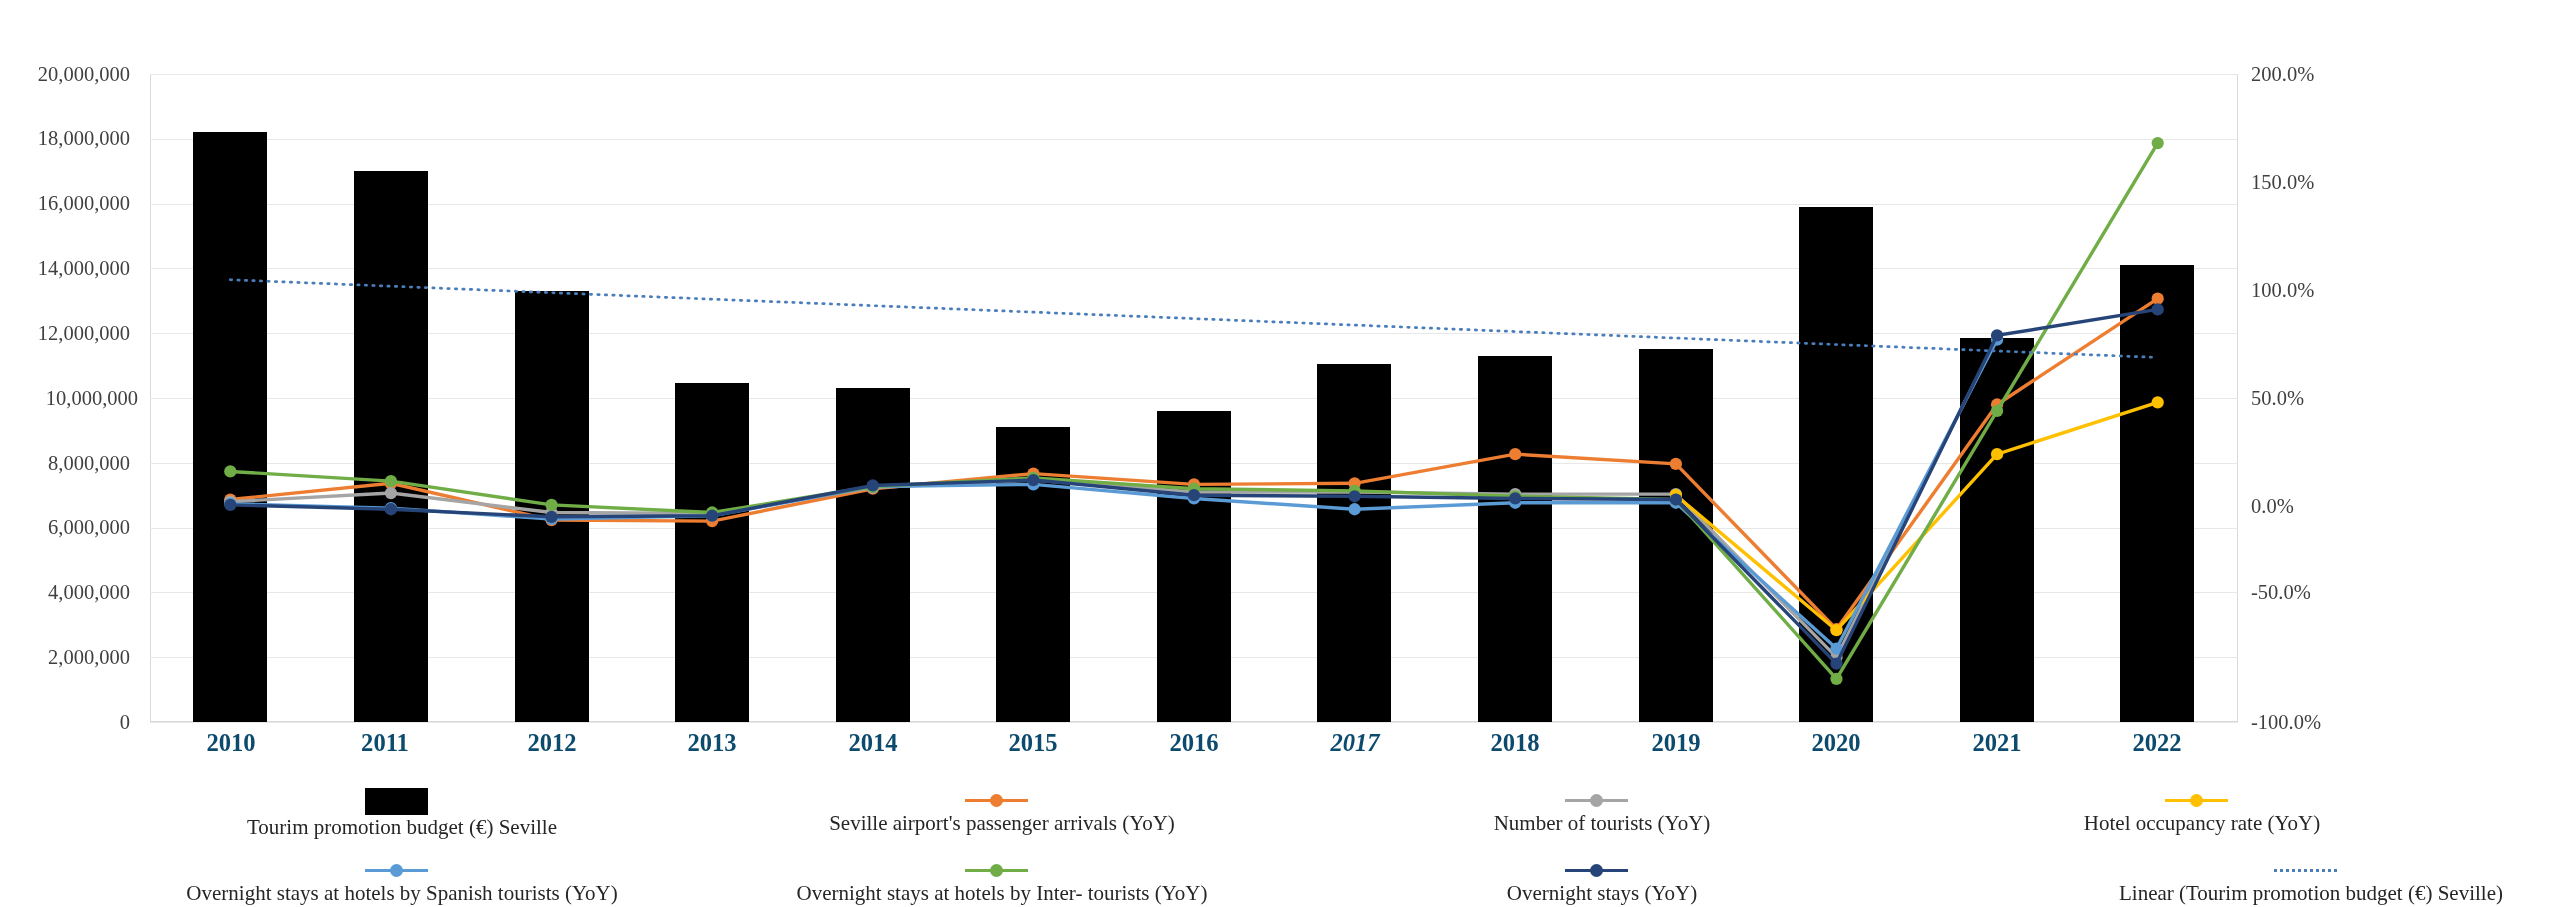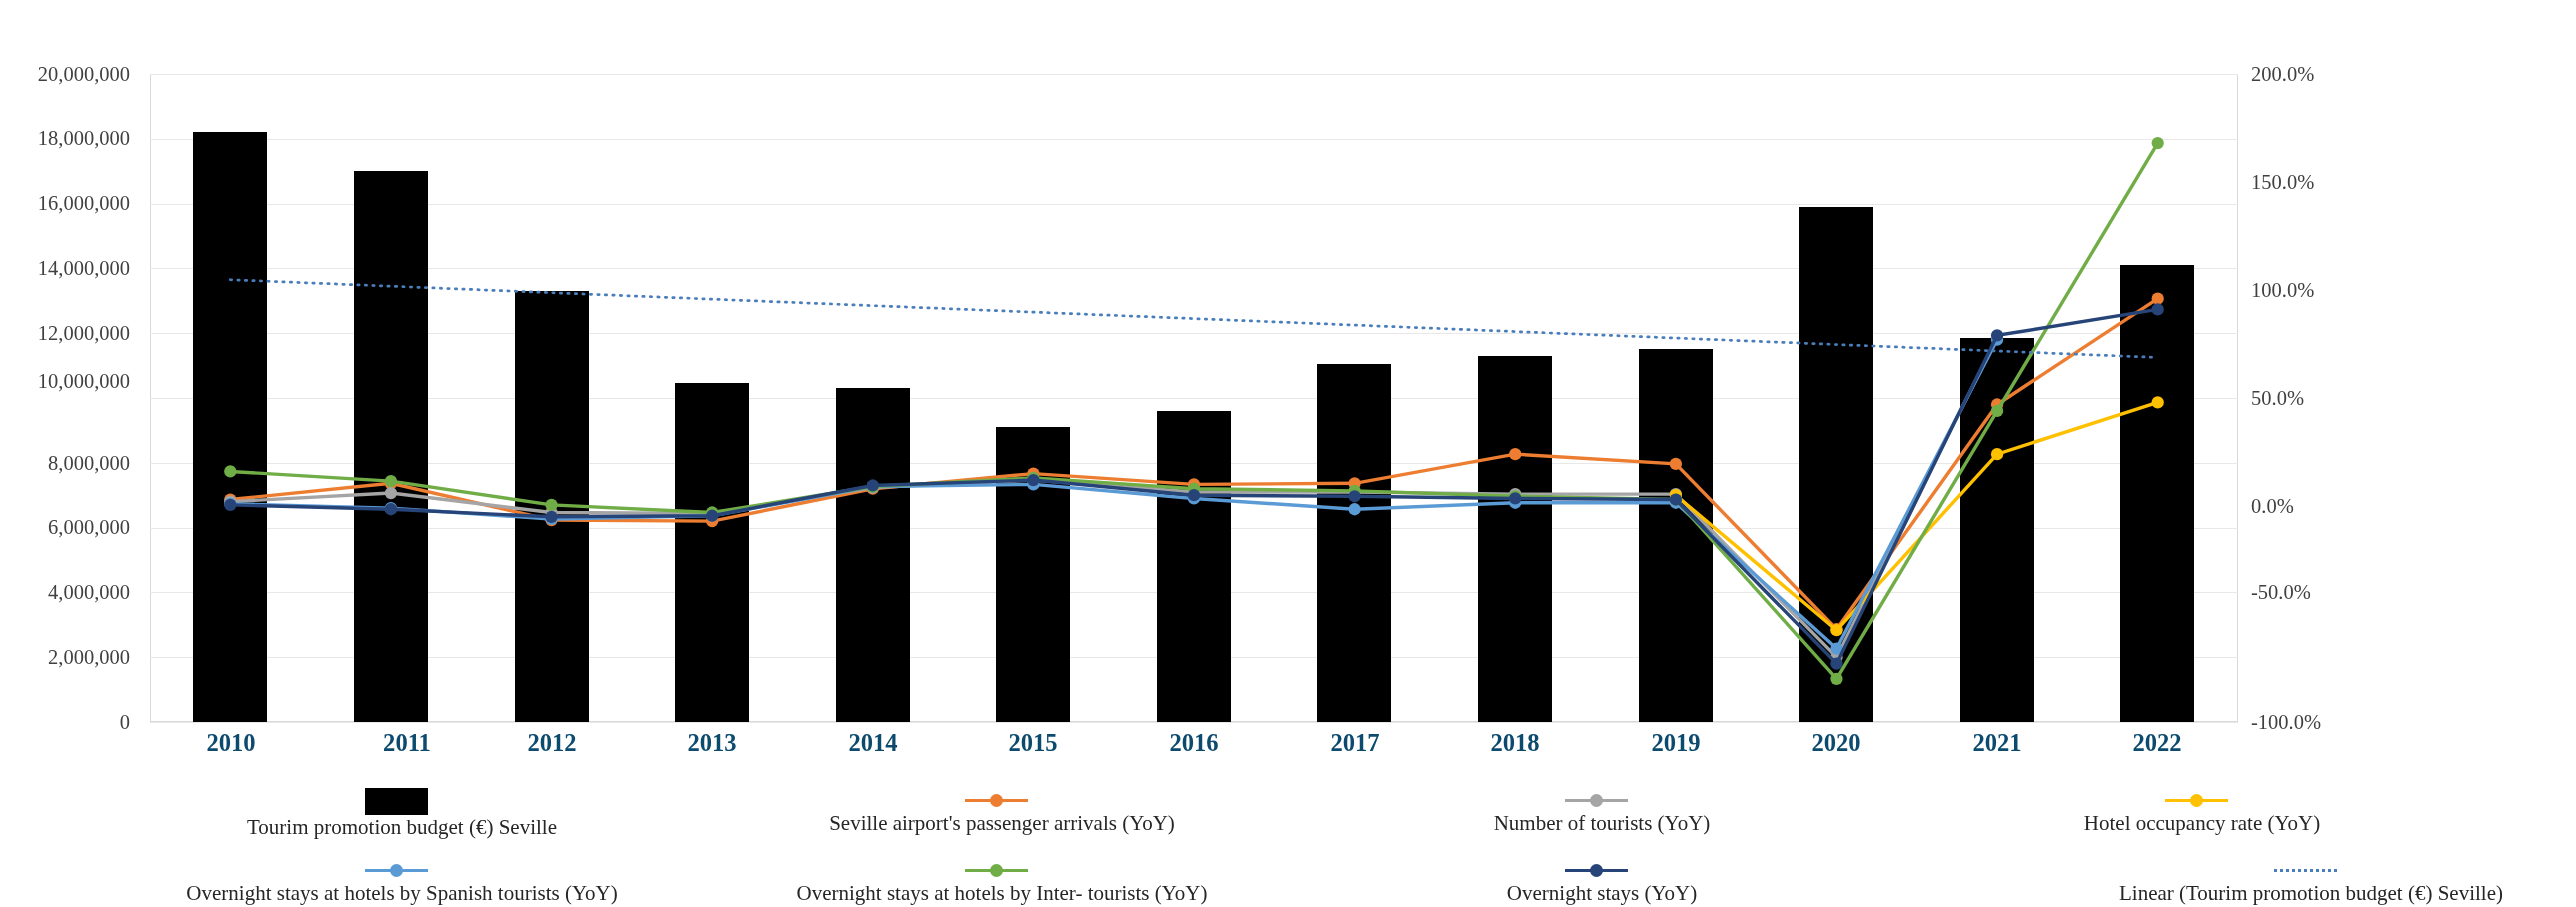--- a/index.html
+++ b/index.html
@@ -156,45 +156,45 @@
         <polyline points="117.6923076923077,301.625 353.0769230769231,311.125 588.4615384615385,320.625 823.8461538461539,330.125 1059.2307692307693,339.625 1294.6153846153845,349.125 1530,358.625 1765.3846153846152,368.125 2000.7692307692307,377.625 2236.153846153846,387.125 2471.5384615384614,396.625 2706.9230769230767,406.125 2942.3076923076924,415.625" fill="none" stroke="#4A7EBB" stroke-width="4" stroke-dasharray="2 9" stroke-linecap="round"></polyline>
       </svg>
   </div>
 
   <div id="left-labels">
       <div class="ylabel-left" style="top: 722px;">0</div>
       <div class="ylabel-left" style="top: 657px;">2,000,000</div>
       <div class="ylabel-left" style="top: 592px;">4,000,000</div>
       <div class="ylabel-left" style="top: 527px;">6,000,000</div>
       <div class="ylabel-left" style="top: 463px;">8,000,000</div>
-      <div class="ylabel-left" style="top: 381px;">10,000,000</div>
+      <div class="ylabel-left" style="top: 398px; padding-left: 8px;">10,000,000</div>
       <div class="ylabel-left" style="top: 333px;">12,000,000</div>
       <div class="ylabel-left" style="top: 268px;">14,000,000</div>
       <div class="ylabel-left" style="top: 203px;">16,000,000</div>
       <div class="ylabel-left" style="top: 138px;">18,000,000</div>
       <div class="ylabel-left" style="top: 74px;">20,000,000</div>
     </div>
   <div id="right-labels">
       <div class="ylabel-right" style="top: 722px;">-100.0%</div>
       <div class="ylabel-right" style="top: 592px;">-50.0%</div>
       <div class="ylabel-right" style="top: 506px;">0.0%</div>
       <div class="ylabel-right" style="top: 398px;">50.0%</div>
       <div class="ylabel-right" style="top: 290px;">100.0%</div>
       <div class="ylabel-right" style="top: 182px;">150.0%</div>
       <div class="ylabel-right" style="top: 74px;">200.0%</div>
     </div>
   <div id="x-labels">
       <div class="xlabel" style="left: 149px;">2010</div>
-      <div class="xlabel" style="left: 325px; text-align: center;">2011</div>
+      <div class="xlabel" style="left: 303px; text-align: center;">2011</div>
       <div class="xlabel" style="left: 470px;">2012</div>
       <div class="xlabel" style="left: 630px;">2013</div>
       <div class="xlabel" style="left: 791px;">2014</div>
       <div class="xlabel" style="left: 951px;">2015</div>
       <div class="xlabel" style="left: 1112px;">2016</div>
-      <div class="xlabel" style="left: 1273px;">2017</div>
+      <div class="xlabel" style="left: 1273px; font-style: italic;">2017</div>
       <div class="xlabel" style="left: 1433px;">2018</div>
       <div class="xlabel" style="left: 1594px;">2019</div>
       <div class="xlabel" style="left: 1754px;">2020</div>
       <div class="xlabel" style="left: 1915px;">2021</div>
       <div class="xlabel" style="left: 2075px;">2022</div>
     </div>
 
   <div id="legend">
       <div class="legend-row">
         <div class="legend-item" style="width: 600px;">

